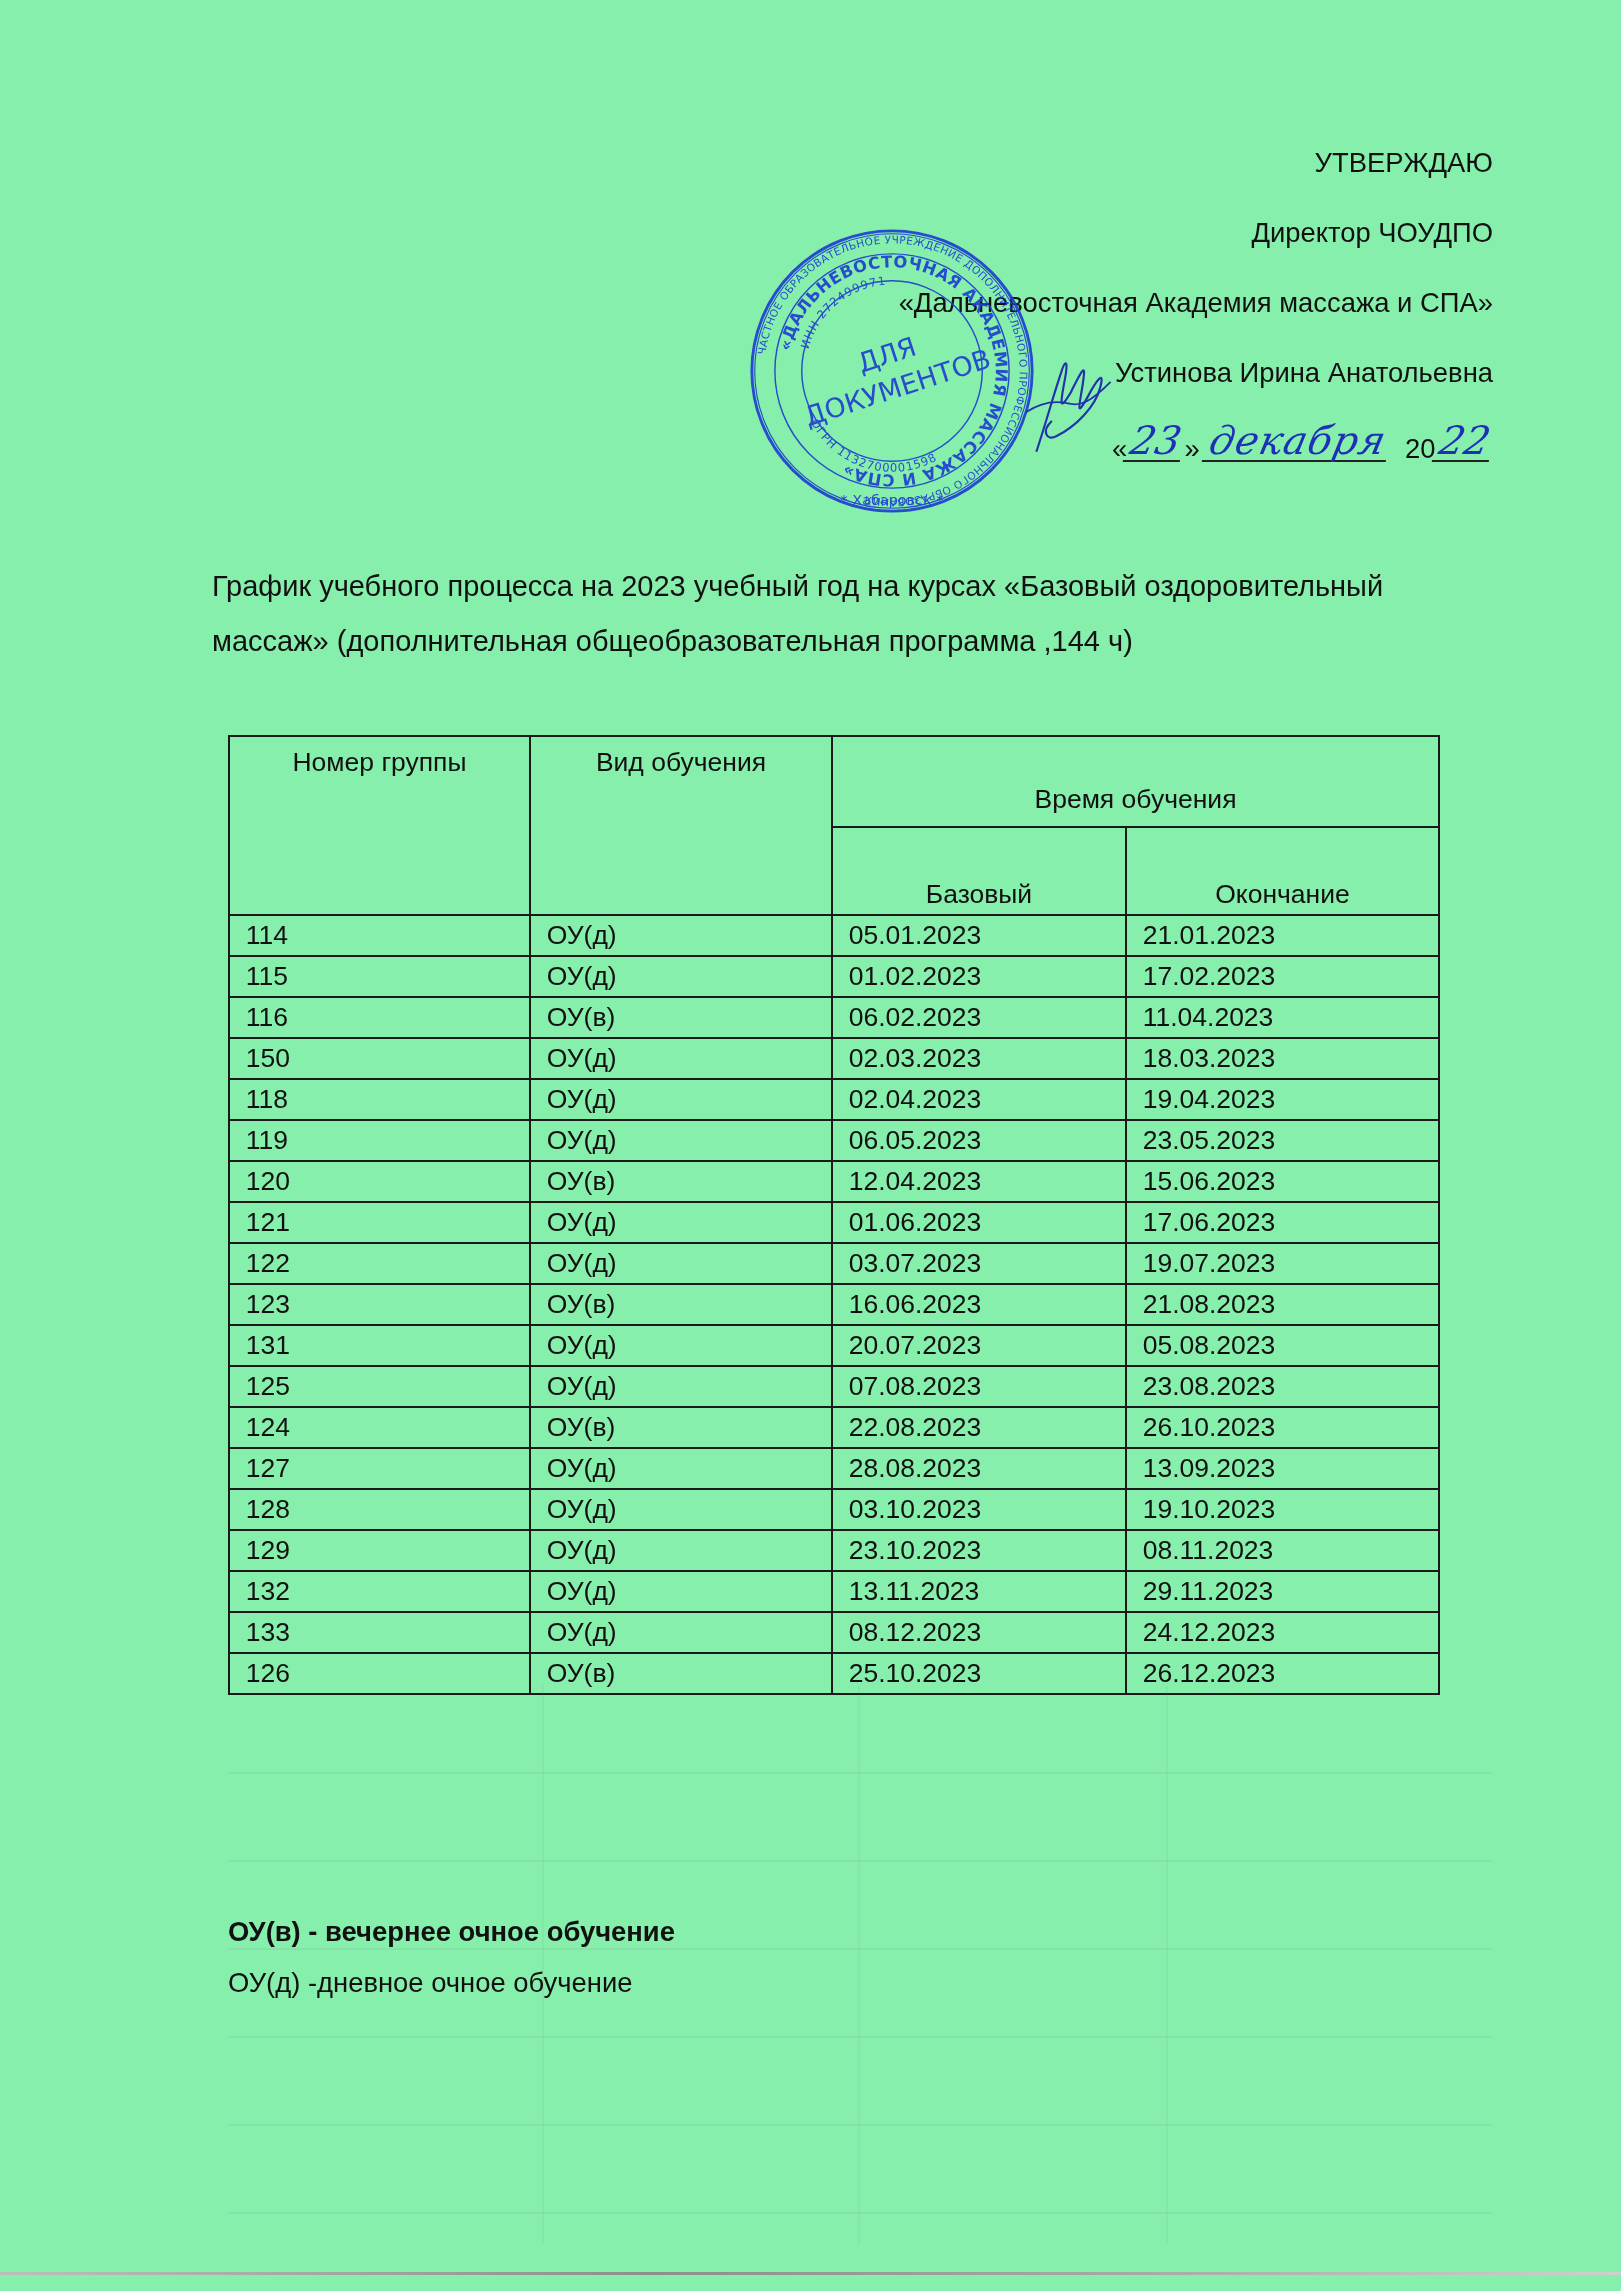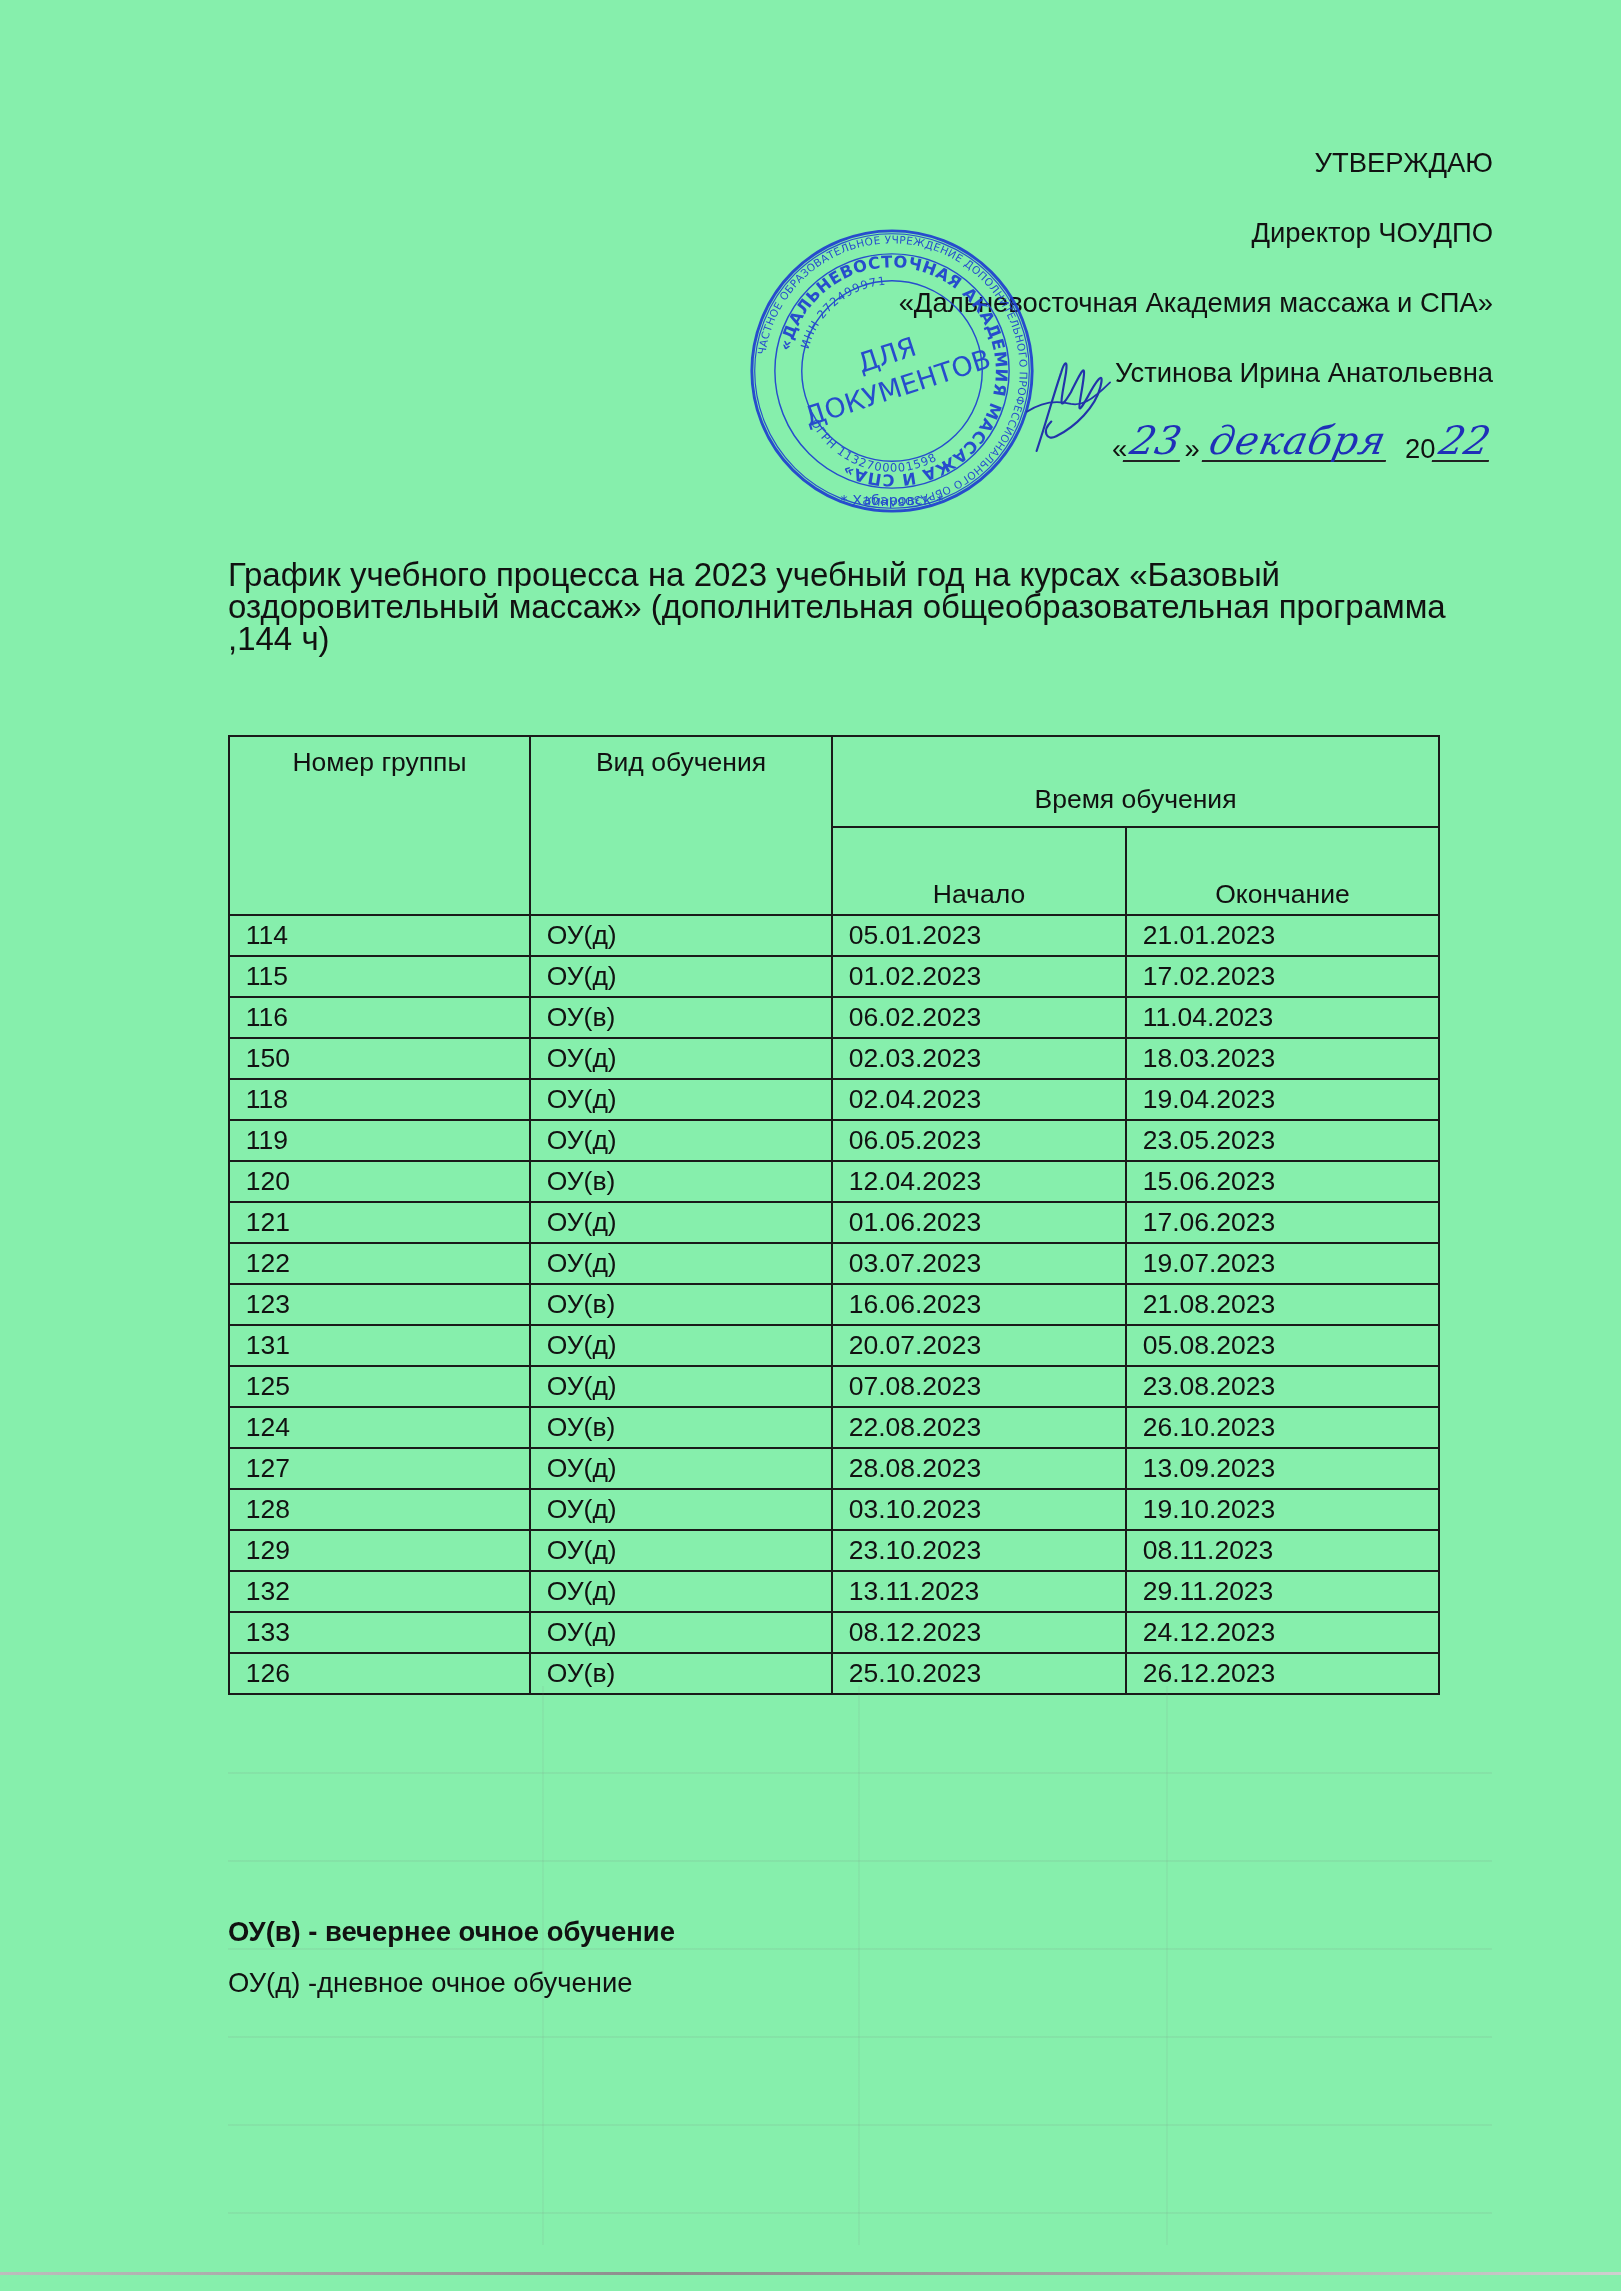--- a/index.html
+++ b/index.html
@@ -76,25 +76,25 @@
     position: absolute;
     left: 1017px;
     top: 343px;
     width: 98px;
     height: 118px;
   }
 
   
   .title {
     position: absolute;
-    left: 228px;
+    left: 212px;
     top: 559px;
     width: 1274px;
-    font-size: 33px;
-    line-height: 32px;
+    font-size: 29px;
+    line-height: 55px;
   }
 
   
   .schedule {
     position: absolute;
     left: 228px;
     top: 735px;
     border-collapse: collapse;
     font-size: 26.5px;
   }
@@ -231,21 +231,21 @@
   <div class="title">График учебного процесса на 2023 учебный год на курсах «Базовый оздоровительный массаж» (дополнительная общеобразовательная программа ,144 ч)</div>
 
   <table class="schedule">
     <thead>
       <tr>
         <th class="c1 h-group" rowspan="2">Номер группы</th>
         <th class="c2 h-type" rowspan="2">Вид обучения</th>
         <th class="h-time" colspan="2">Время обучения</th>
       </tr>
       <tr>
-        <th class="c3 h-sub">Начало</th>
+        <th class="c3 h-sub">Базовый</th>
         <th class="c4 h-sub">Окончание</th>
       </tr>
     </thead>
     <tbody id="schedule-body">
         <tr>
           <td>114</td>
           <td>ОУ(д)</td>
           <td>05.01.2023</td>
           <td>21.01.2023</td>
         </tr>

